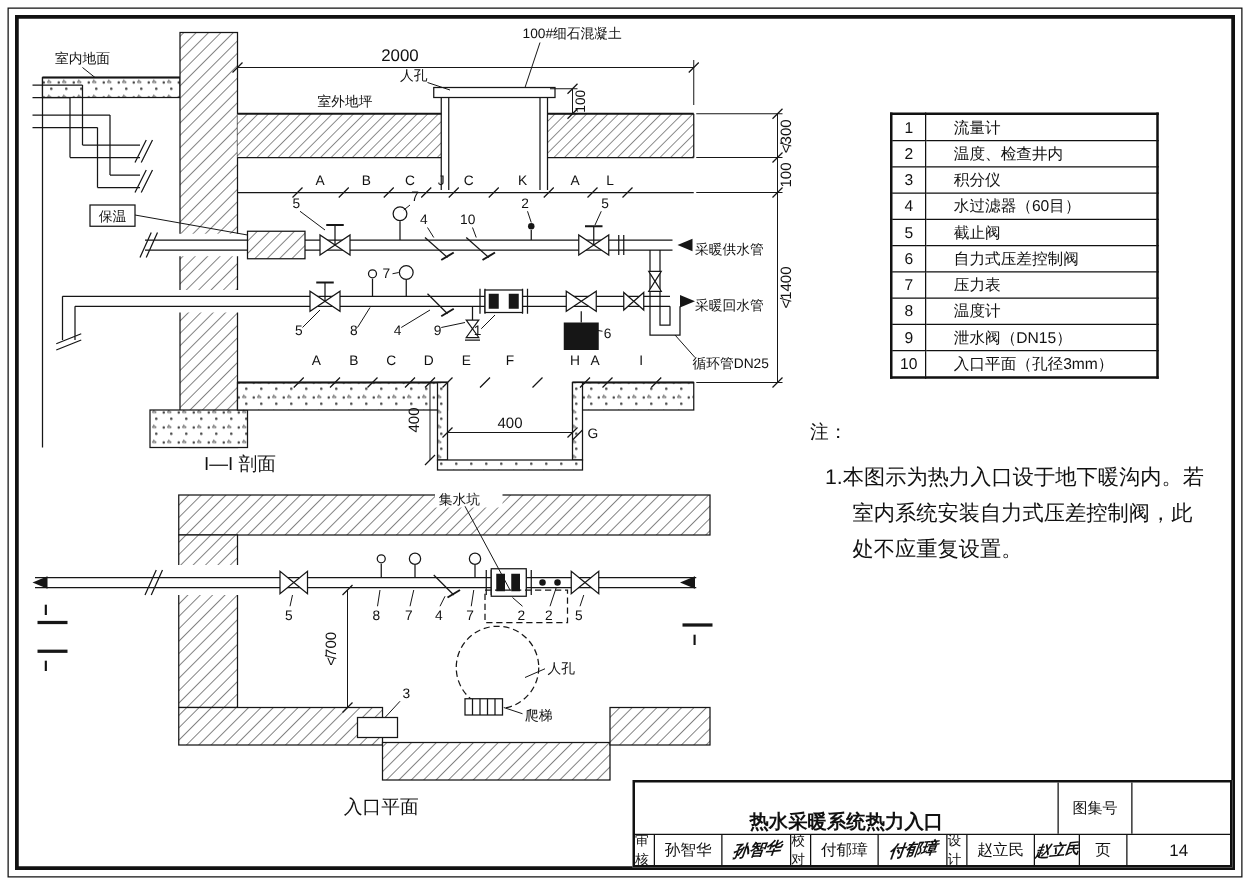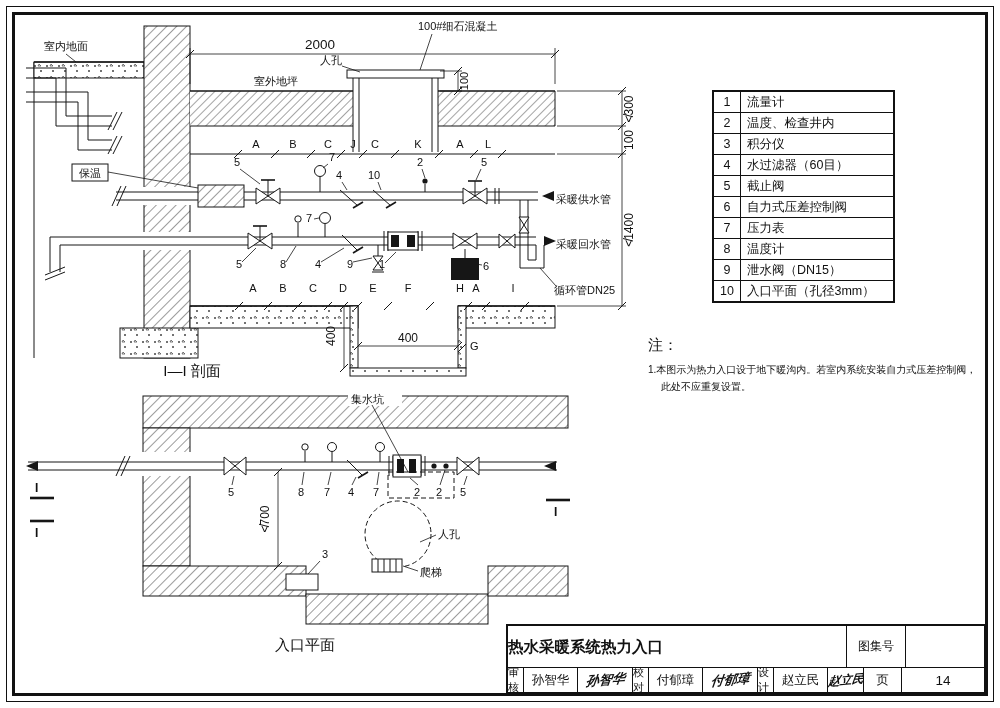--- a/index.html
+++ b/index.html
@@ -12,31 +12,31 @@
   .s08{stroke:#161616;stroke-width:.8;fill:none}
   .s1{stroke:#161616;stroke-width:1;fill:none}
   .s15{stroke:#161616;stroke-width:1.6;fill:none}
   .s25{stroke:#161616;stroke-width:2.6;fill:none}
   .blk{fill:#161616;stroke:none}
   .wht{fill:#fff;stroke:none}
   .whs{fill:#fff;stroke:#161616;stroke-width:1}
   .dash{stroke-dasharray:5 3}
   .legendwrap{position:absolute;left:712px;top:90px}
   table.legend{border-collapse:collapse;border:2px solid #111}
-  table.legend td{border:1px solid #111;height:20px;font-size:12.5px;padding:0 6px;white-space:nowrap}
+  table.legend td{border:1px solid #111;height:20px;font-size:12.5px;padding:0 22px;white-space:nowrap}
   table.legend td.no{width:26px;text-align:center;padding:0}
   table.legend td.nm{width:140px}
   .notes{position:absolute;left:648px;top:336px;width:334px}
   .notes h3{margin:0 0 6px 0;font-size:15px;font-weight:normal}
-  .notes p{margin:0;font-size:10px;line-height:1.72;padding-left:1.3em;text-indent:-1.3em}
+  .notes p{margin:12px;font-size:17px;line-height:1.72;padding-left:1.3em;text-indent:-1.3em}
   .tb{position:absolute;left:506px;top:624px;width:480px;height:70px;border:2.5px solid #111;
       box-sizing:border-box;display:flex;flex-direction:column;background:#fff}
   .tb-r1{display:flex;flex:43 0 0;border-bottom:1.5px solid #111;min-height:0}
   .tb-r2{display:flex;flex:25 0 0;min-height:0}
-  .tb-title{width:338px;display:flex;flex-direction:column;justify-content:center;align-items:flex-start;
+  .tb-title{width:338px;display:flex;justify-content:center;align-items:flex-end;
             font-weight:bold;font-size:15.5px;line-height:19px;border-right:1.2px solid #111}
   .tb-alabel{width:58px;display:flex;align-items:center;justify-content:center;font-size:12px;border-right:1.2px solid #111}
   .tb-ano{flex:1;display:flex;align-items:center;justify-content:center;font-weight:bold;font-size:15px;letter-spacing:1px}
   .tb-r2 .cell{display:flex;align-items:center;justify-content:center;border-right:1.2px solid #111;
                overflow:hidden;box-sizing:border-box}
   .c-role{width:16px;font-size:11px}
   .c-name{width:54px;font-size:12.5px}
   .c-sig{width:55px;font-size:13px}
   .c-sig2{width:36px;font-size:12px}
   .c-pg{width:38px;font-size:12.5px}

